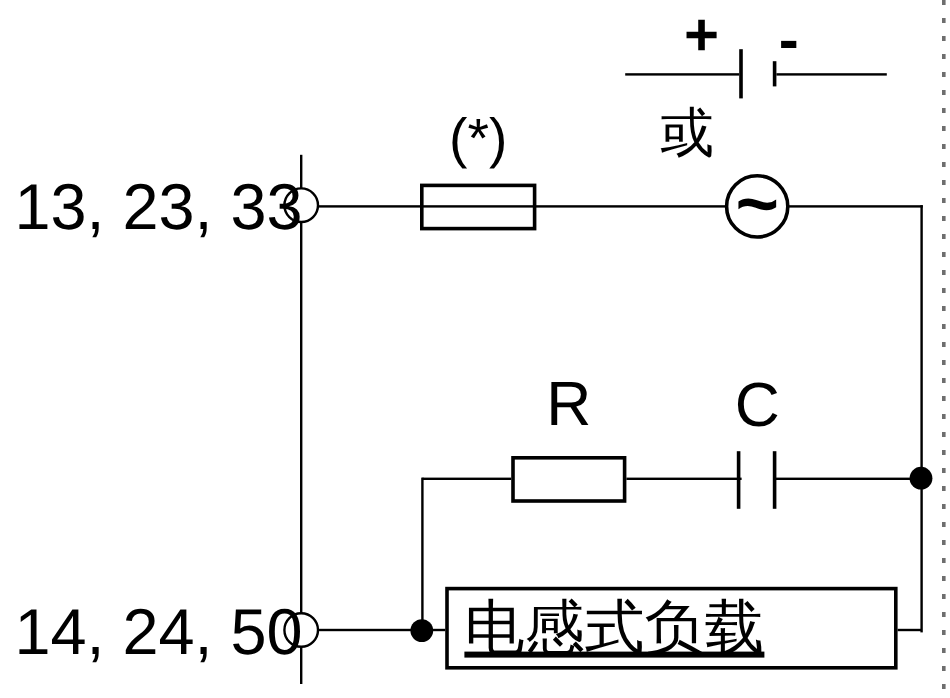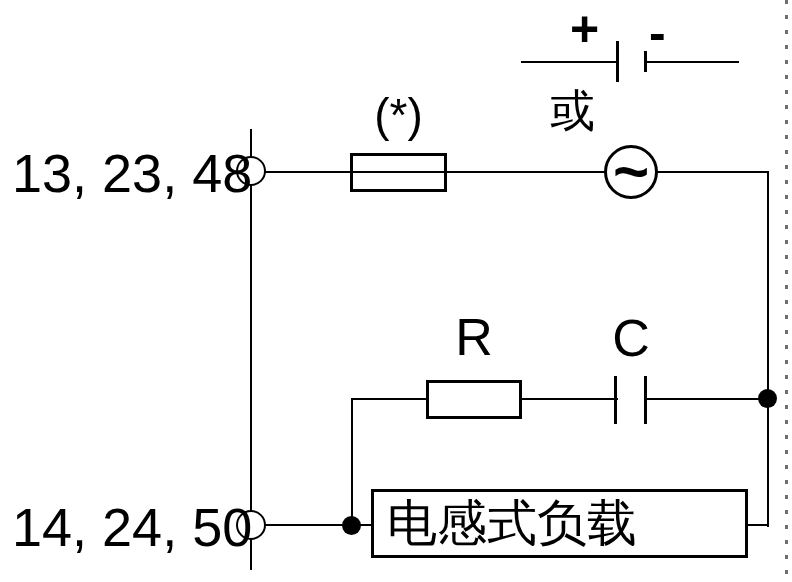--- a/index.html
+++ b/index.html
@@ -78,25 +78,25 @@
   <div class="txt center" style="left:426px;top:311px;width:96px;font-size:52px;">R</div>
 
   <div class="abs" style="left:618px;top:394px;width:27px;height:10px;background:#fff;"></div>
   <div class="ln" style="left:614px;top:376px;width:3px;height:48px;"></div>
   <div class="ln" style="left:644px;top:376px;width:3px;height:48px;"></div>
   <div class="txt center" style="left:583px;top:312px;width:96px;font-size:52px;">C</div>
 
   <div class="circle" style="left:236px;top:156px;width:30px;height:30px;"></div>
   <div class="circle" style="left:236px;top:510px;width:30px;height:30px;"></div>
 
-  <div class="txt" style="left:12px;top:146px;font-size:54px;">13, 23, 48</div>
+  <div class="txt" style="left:12px;top:146px;font-size:54px;">13, 23, 33</div>
   <div class="txt" style="left:12px;top:500px;font-size:54px;">14, 24, 50</div>
 
   <div class="dot" style="left:758px;top:389px;width:19px;height:19px;"></div>
   <div class="dot" style="left:342px;top:516px;width:19px;height:19px;"></div>
 
-  <div class="rect" id="load-box" style="left:371px;top:489px;width:377px;height:69px;">
+  <div class="rect" id="load-box" style="left:371px;top:489px;width:377px;height:69px;text-decoration:underline;">
     <span>电感式负载</span>
   </div>
 
   <div id="dashed-edge"></div>
 
 </div>
 
 </body></html>

